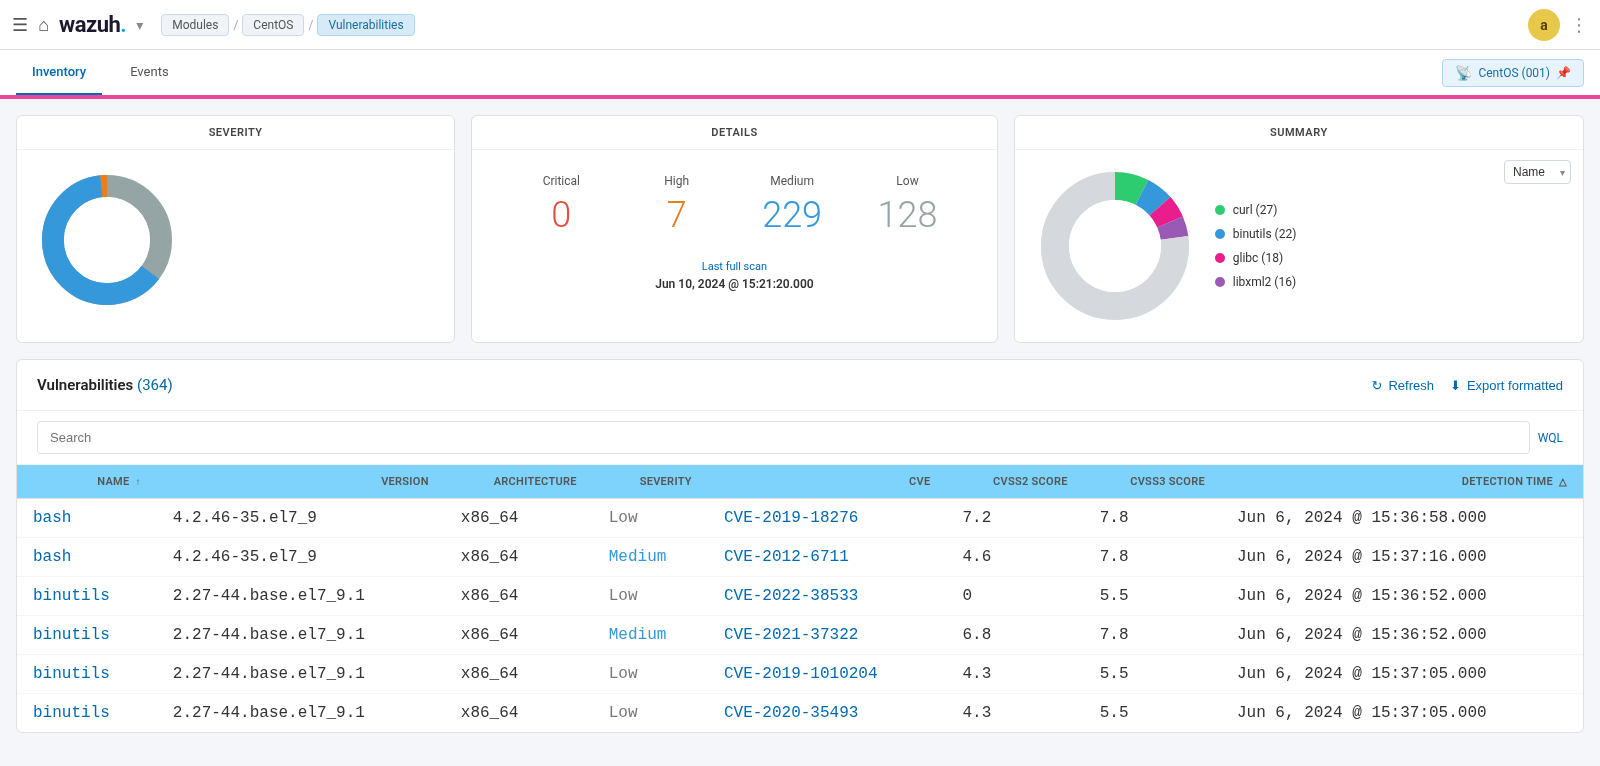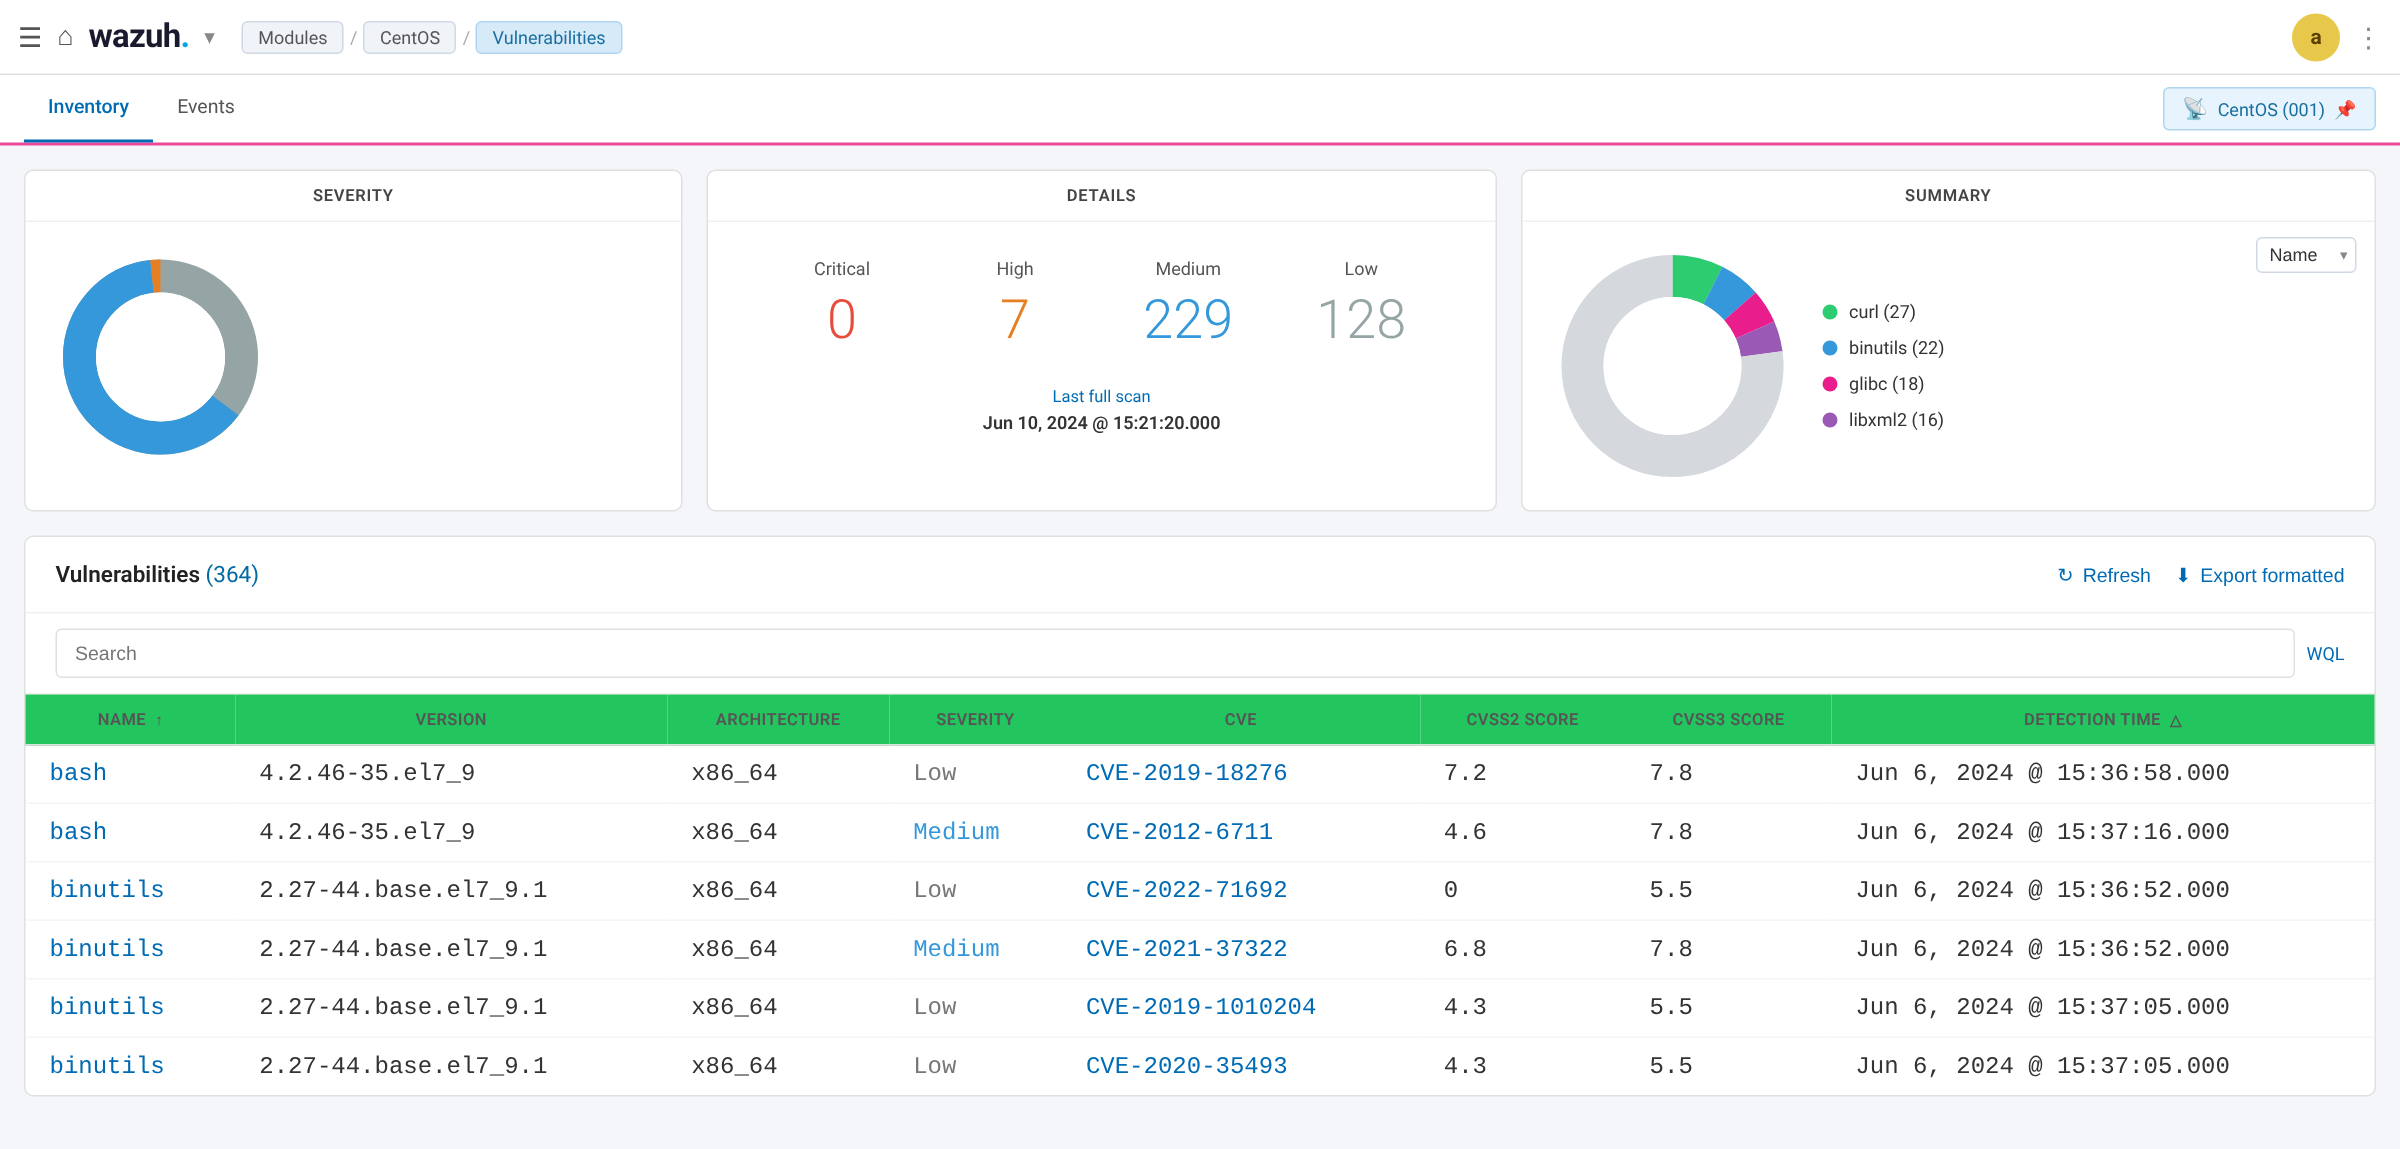--- a/index.html
+++ b/index.html
@@ -27,22 +27,23 @@
     .user-avatar {
       width: 32px; height: 32px; border-radius: 50%; background: #e8c84a;
       display: flex; align-items: center; justify-content: center;
       font-weight: 700; font-size: 14px; color: #5a4000; cursor: pointer;
     }
     .nav-dots { font-size: 18px; color: #888; cursor: pointer; }
 
     
     .tab-bar {
       display: flex; align-items: center;
-      background: #fff; border-bottom: 2px solid #ec4899;
+      background: #fff; border-bottom: 4px solid #ec4899;
       padding: 0 16px;
+      gap: 12px;
     }
     .tab-item {
       padding: 14px 16px; font-size: 13px; cursor: pointer;
       color: #555; border-bottom: 2px solid transparent;
       text-decoration: none;
     }
     .tab-item.active { color: #006bb4; border-bottom: 2px solid #006bb4; font-weight: 500; }
     .tab-spacer { flex: 1; }
     .agent-badge {
       display: flex; align-items: center; gap: 6px;
@@ -128,23 +129,23 @@
     .search-input {
       flex: 1; border: 1px solid #e0e0e0; border-radius: 4px;
       padding: 8px 12px; font-size: 13px; color: #333;
       outline: none;
     }
     .wql-link { color: #006bb4; font-size: 12px; cursor: pointer; margin-left: 8px; }
 
     
     .vuln-table { width: 100%; border-collapse: collapse; }
     .vuln-table th {
-      text-align: center; padding: 10px 16px;
+      text-align: right; padding: 10px 16px;
       font-size: 11px; font-weight: 600; color: #555;
-      border-bottom: 1px solid #e0e0e0; background: #22c55e;
+      border-bottom: 1px solid #e0e0e0; background: #7dd3fc;
       text-transform: uppercase; letter-spacing: 0.3px; white-space: nowrap;
     }
     .vuln-table td { padding: 10px 16px; border-bottom: 1px solid #f5f5f5; font-size: 16px; font-family: Liberation Mono, monospace; }
     .vuln-table tr:last-child td { border-bottom: none; }
     .col-name { color: #006bb4; cursor: pointer; }
     .col-version { color: #333; }
     .col-arch { color: #333; }
     .col-severity-low { color: #777; }
     .col-severity-medium { color: #3498db; }
     .col-score { color: #333; }
@@ -358,21 +359,21 @@
       <td class="col-name">CVE-2012-6711</td>
       <td class="col-score">4.6</td>
       <td class="col-score">7.8</td>
       <td class="col-time">Jun 6, 2024 @ 15:37:16.000</td>
     </tr>
           <tr>
       <td class="col-name">binutils</td>
       <td class="col-version">2.27-44.base.el7_9.1</td>
       <td class="col-arch">x86_64</td>
       <td class="col-severity-low">Low</td>
-      <td class="col-name">CVE-2022-71692</td>
+      <td class="col-name">CVE-2022-38533</td>
       <td class="col-score">0</td>
       <td class="col-score">5.5</td>
       <td class="col-time">Jun 6, 2024 @ 15:36:52.000</td>
     </tr>
           <tr>
       <td class="col-name">binutils</td>
       <td class="col-version">2.27-44.base.el7_9.1</td>
       <td class="col-arch">x86_64</td>
       <td class="col-severity-medium">Medium</td>
       <td class="col-name">CVE-2021-37322</td>

